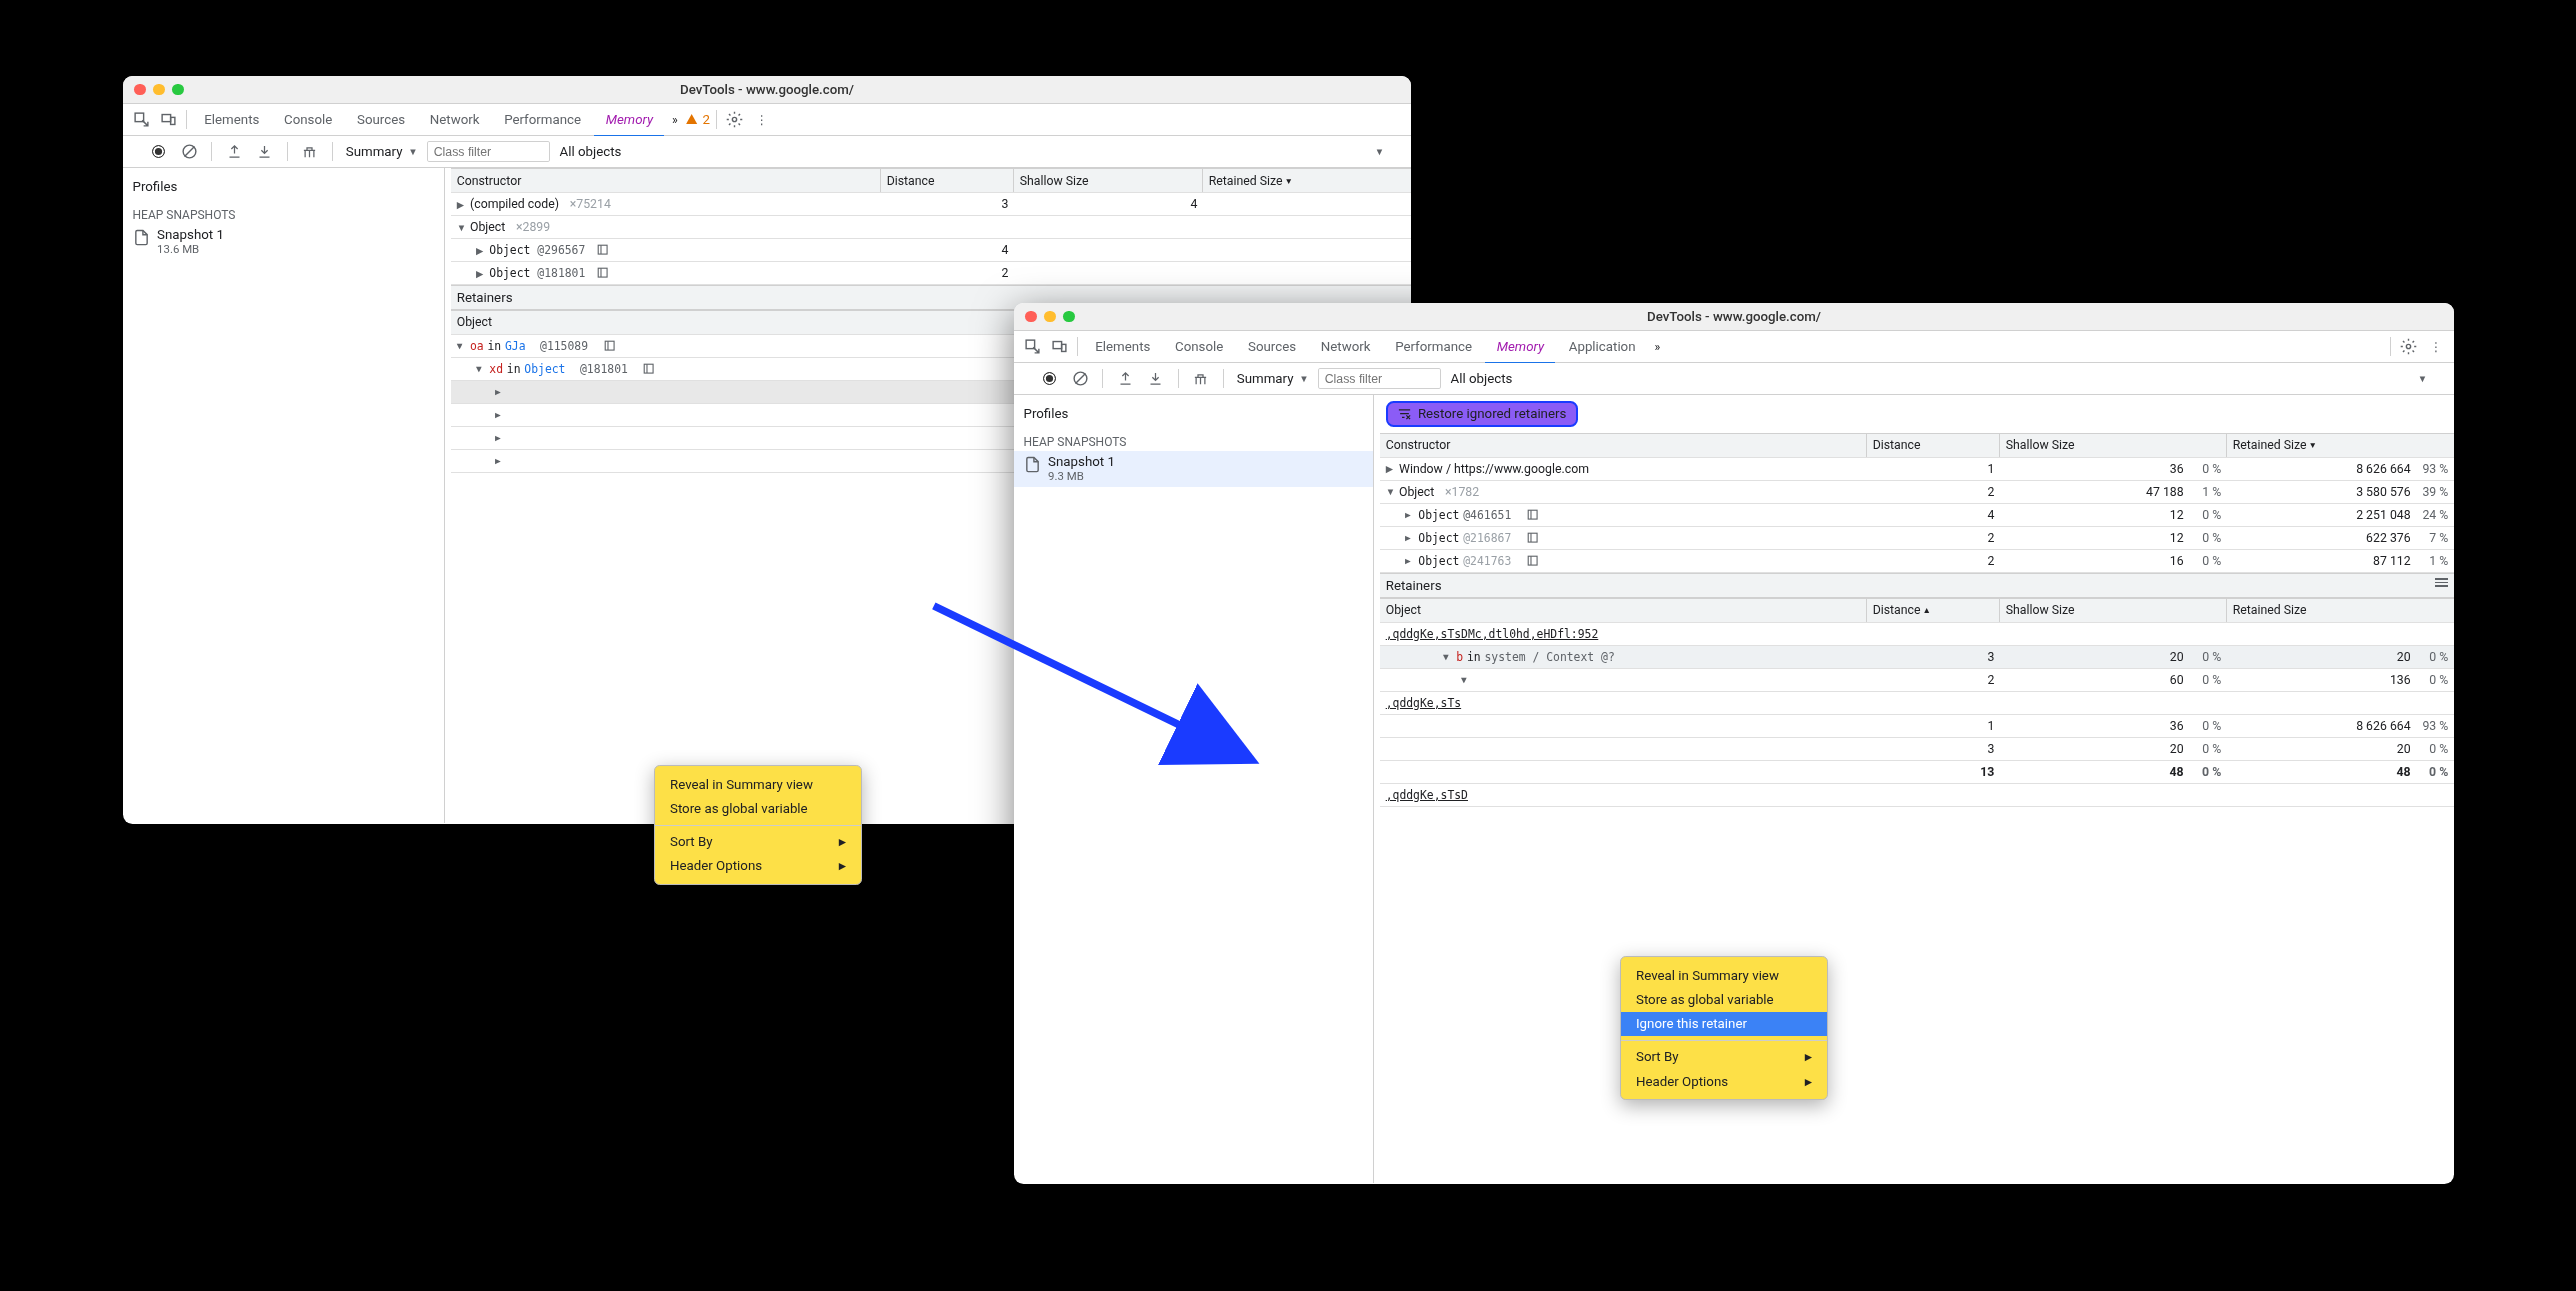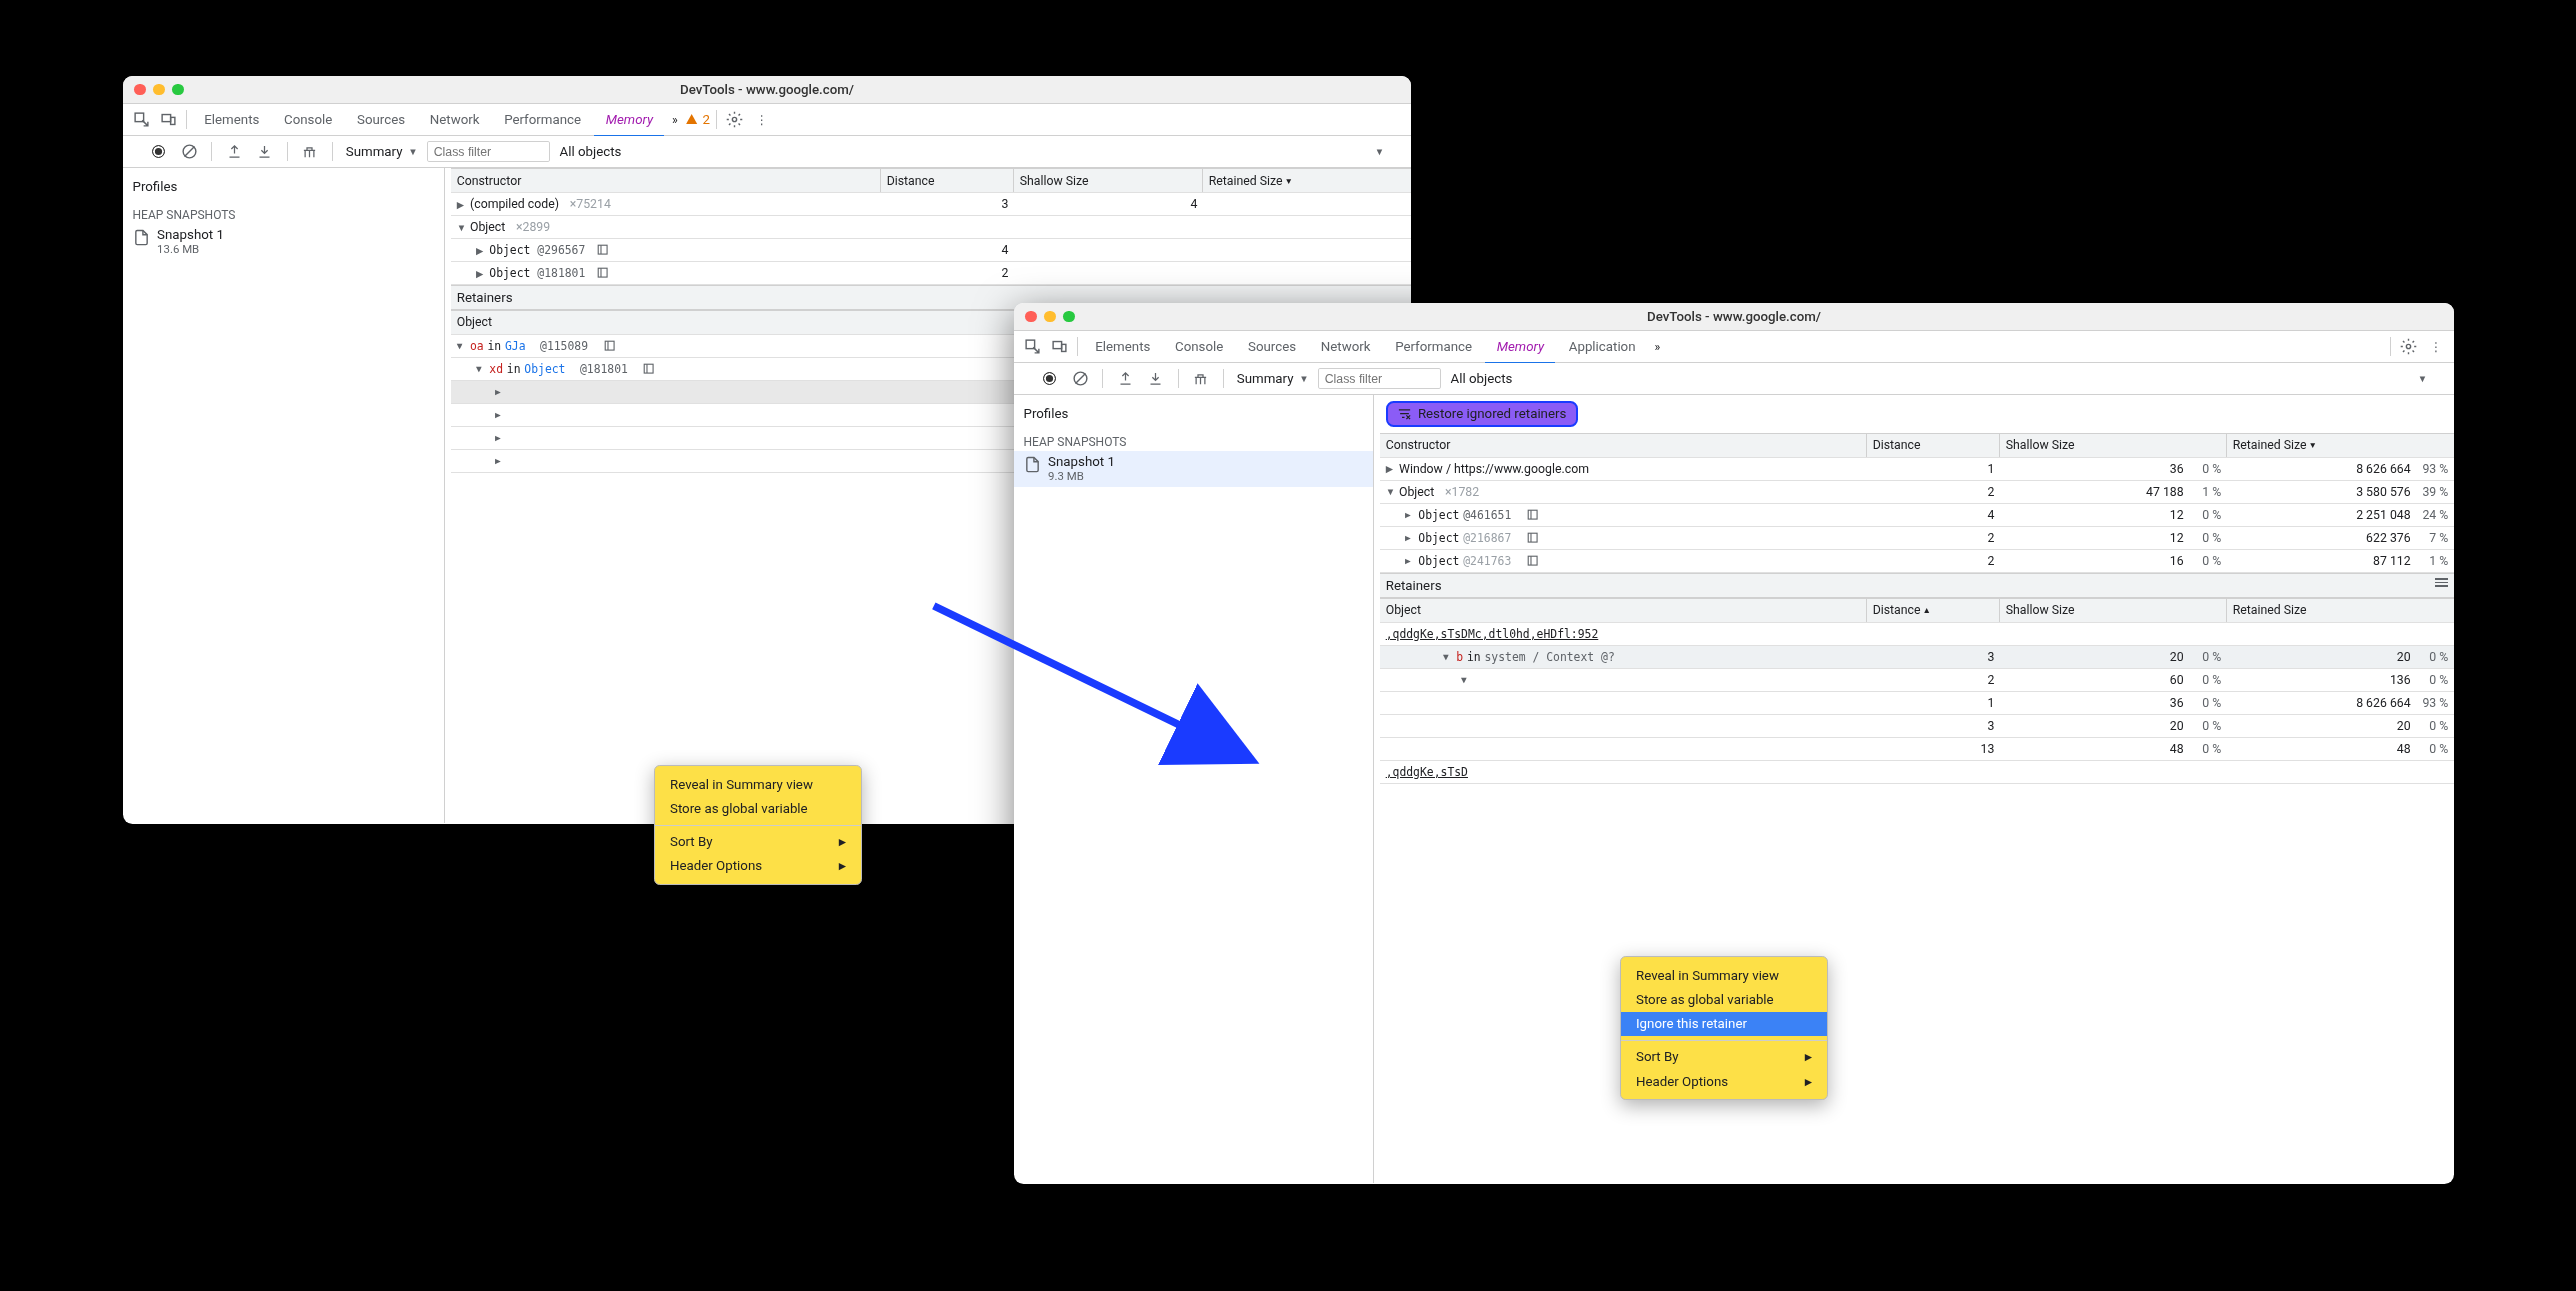--- a/index.html
+++ b/index.html
@@ -686,20 +686,26 @@
         <div class="cell right num">
             <span>60</span>
             <span class="pct">0 %</span>
           </div>
         <div class="cell right num">
             <span>136</span>
             <span class="pct">0 %</span>
           </div>
       </div>
       <div class="grid-row" style="grid-template-columns: 1fr 133px 227px 227px;">
+        <div class="cell obj-code underline-row truncated">,qddgKe,sTs</div>
+        <div class="cell"></div>
+          <div class="cell"></div>
+          <div class="cell"></div>
+      </div>
+      <div class="grid-row" style="grid-template-columns: 1fr 133px 227px 227px;">
         <div class="cell"></div>
         <div class="cell right num">1</div>
         <div class="cell right num">
             <span>36</span>
             <span class="pct">0 %</span>
           </div>
         <div class="cell right num">
             <span>8 626 664</span>
             <span class="pct">93 %</span>
           </div>
@@ -709,21 +715,21 @@
         <div class="cell right num">3</div>
         <div class="cell right num">
             <span>20</span>
             <span class="pct">0 %</span>
           </div>
         <div class="cell right num">
             <span>20</span>
             <span class="pct">0 %</span>
           </div>
       </div>
-      <div class="grid-row" style="grid-template-columns: 1fr 133px 227px 227px;">
+      <div class="grid-row" style="grid-template-columns: 1fr 133px 227px 227px; font-weight: bold;">
         <div class="cell"></div>
         <div class="cell right num">13</div>
         <div class="cell right num">
             <span>48</span>
             <span class="pct">0 %</span>
           </div>
         <div class="cell right num">
             <span>48</span>
             <span class="pct">0 %</span>
           </div>

